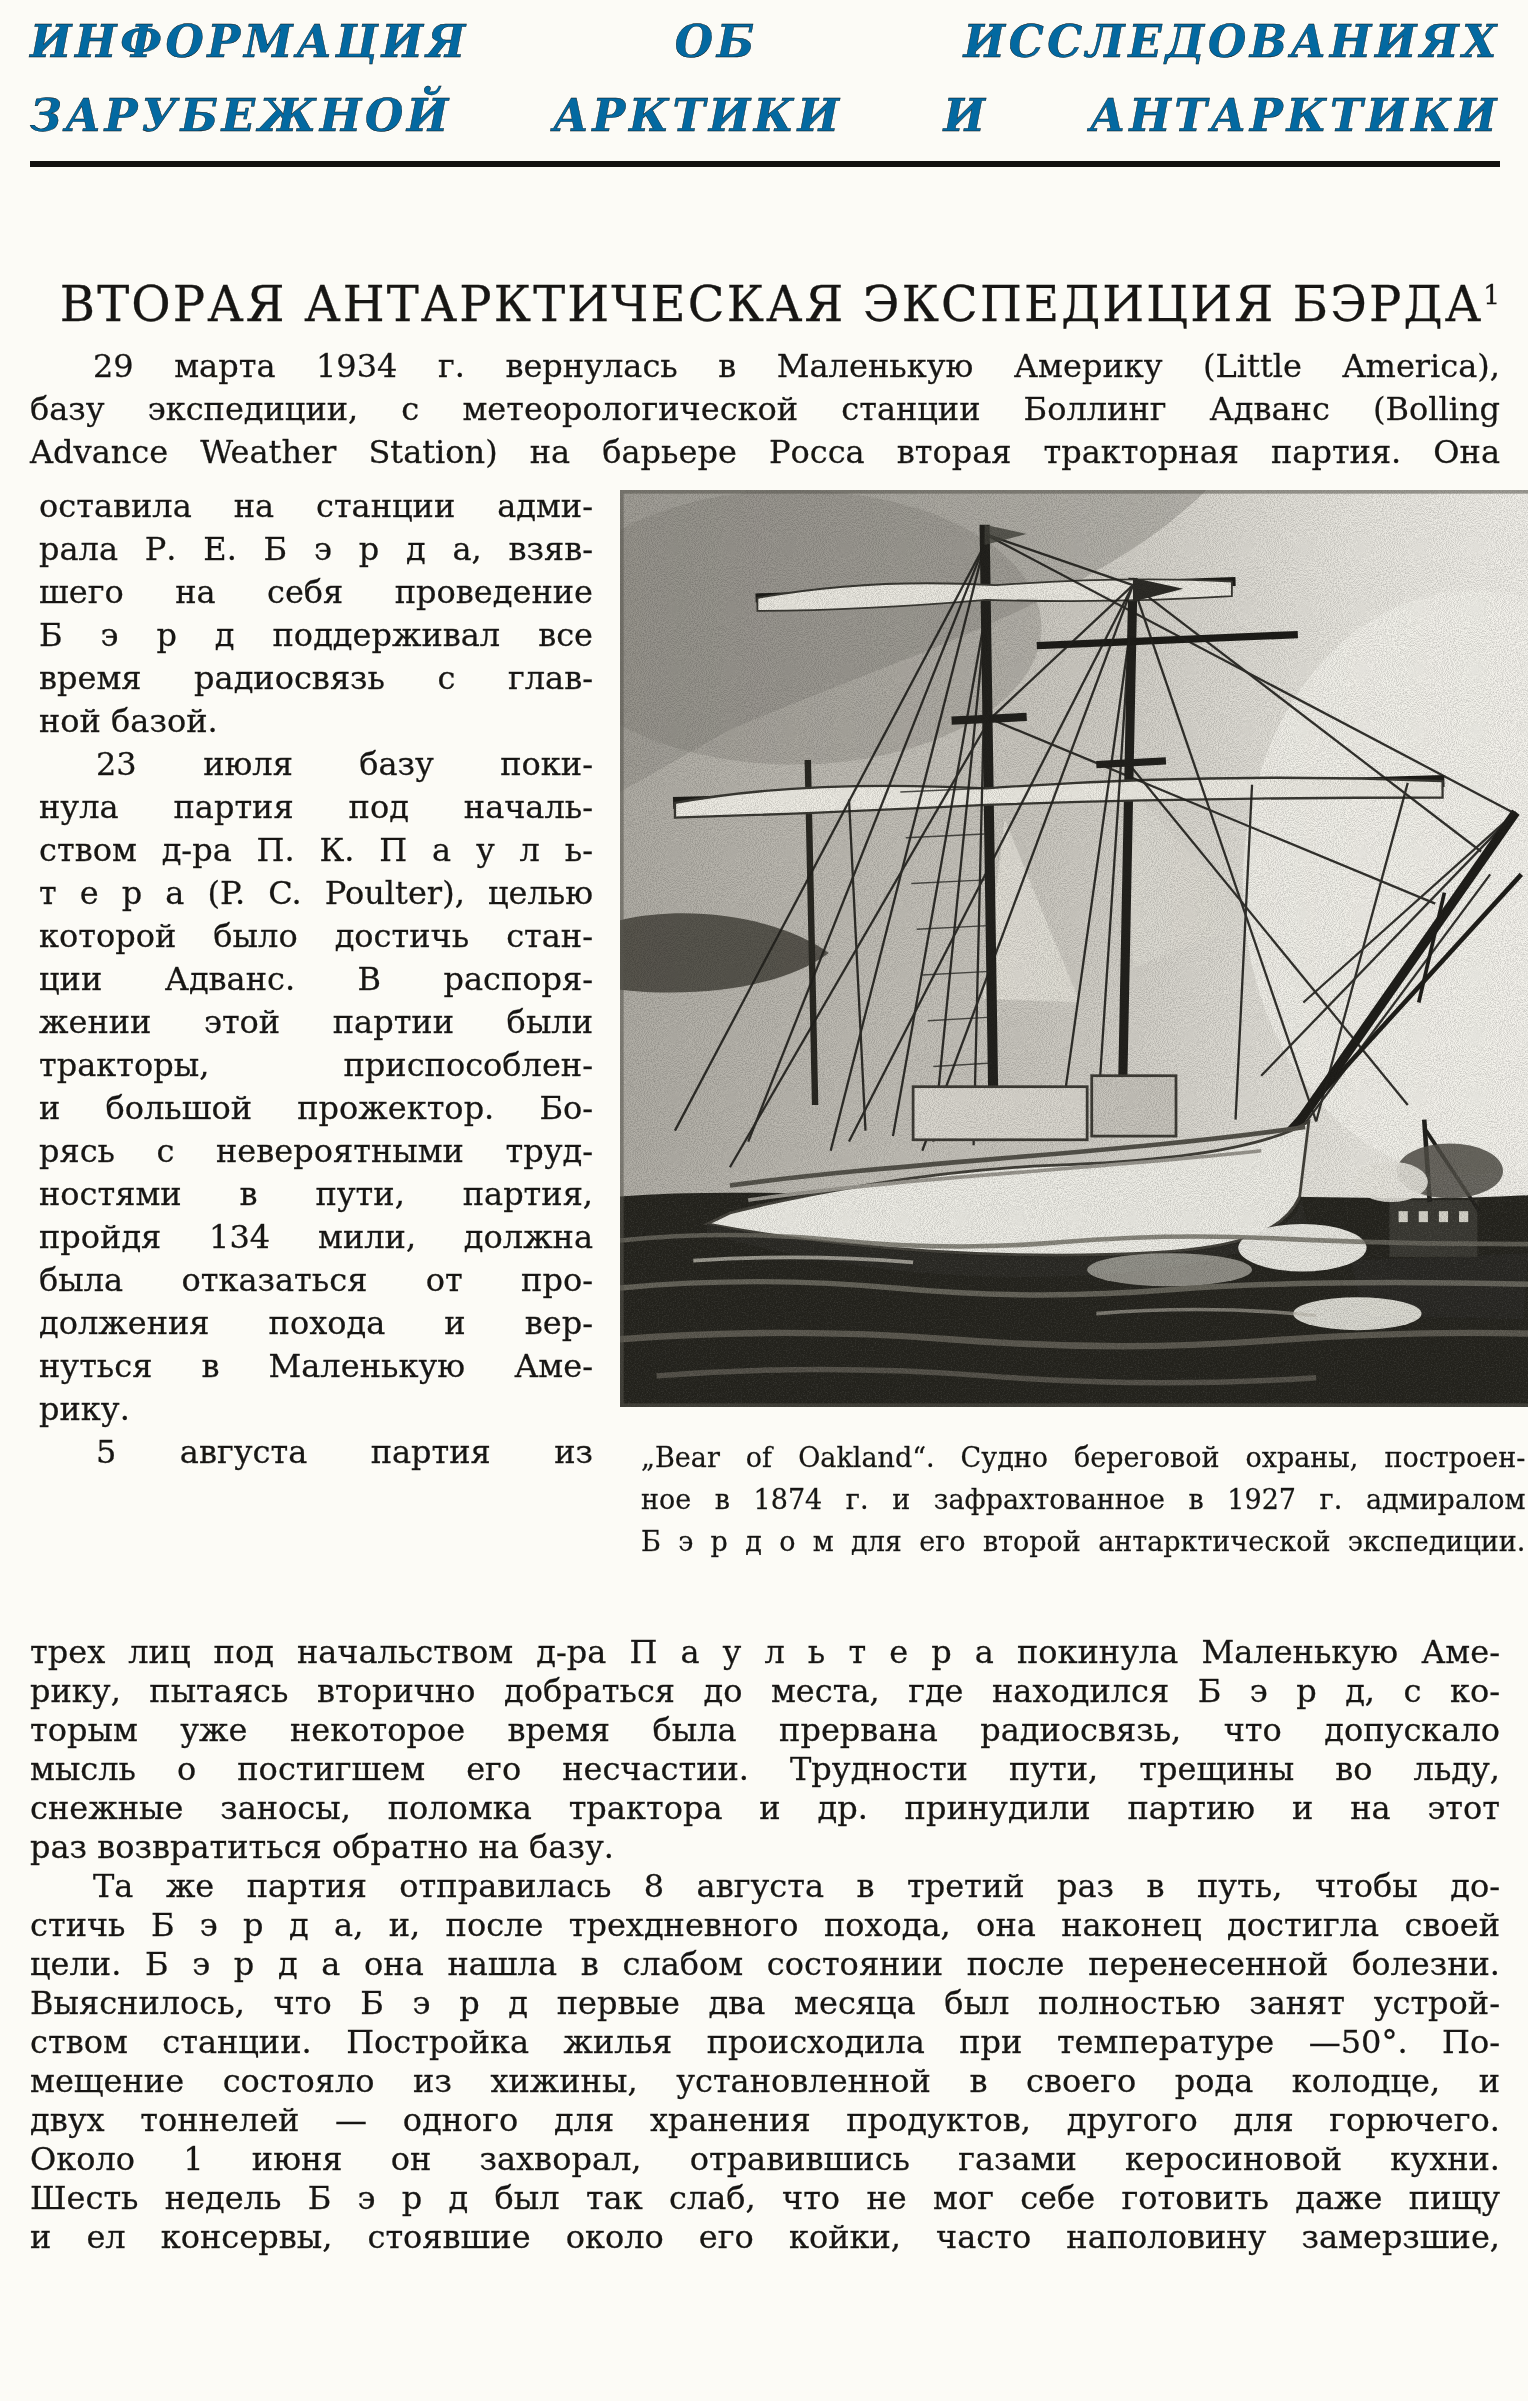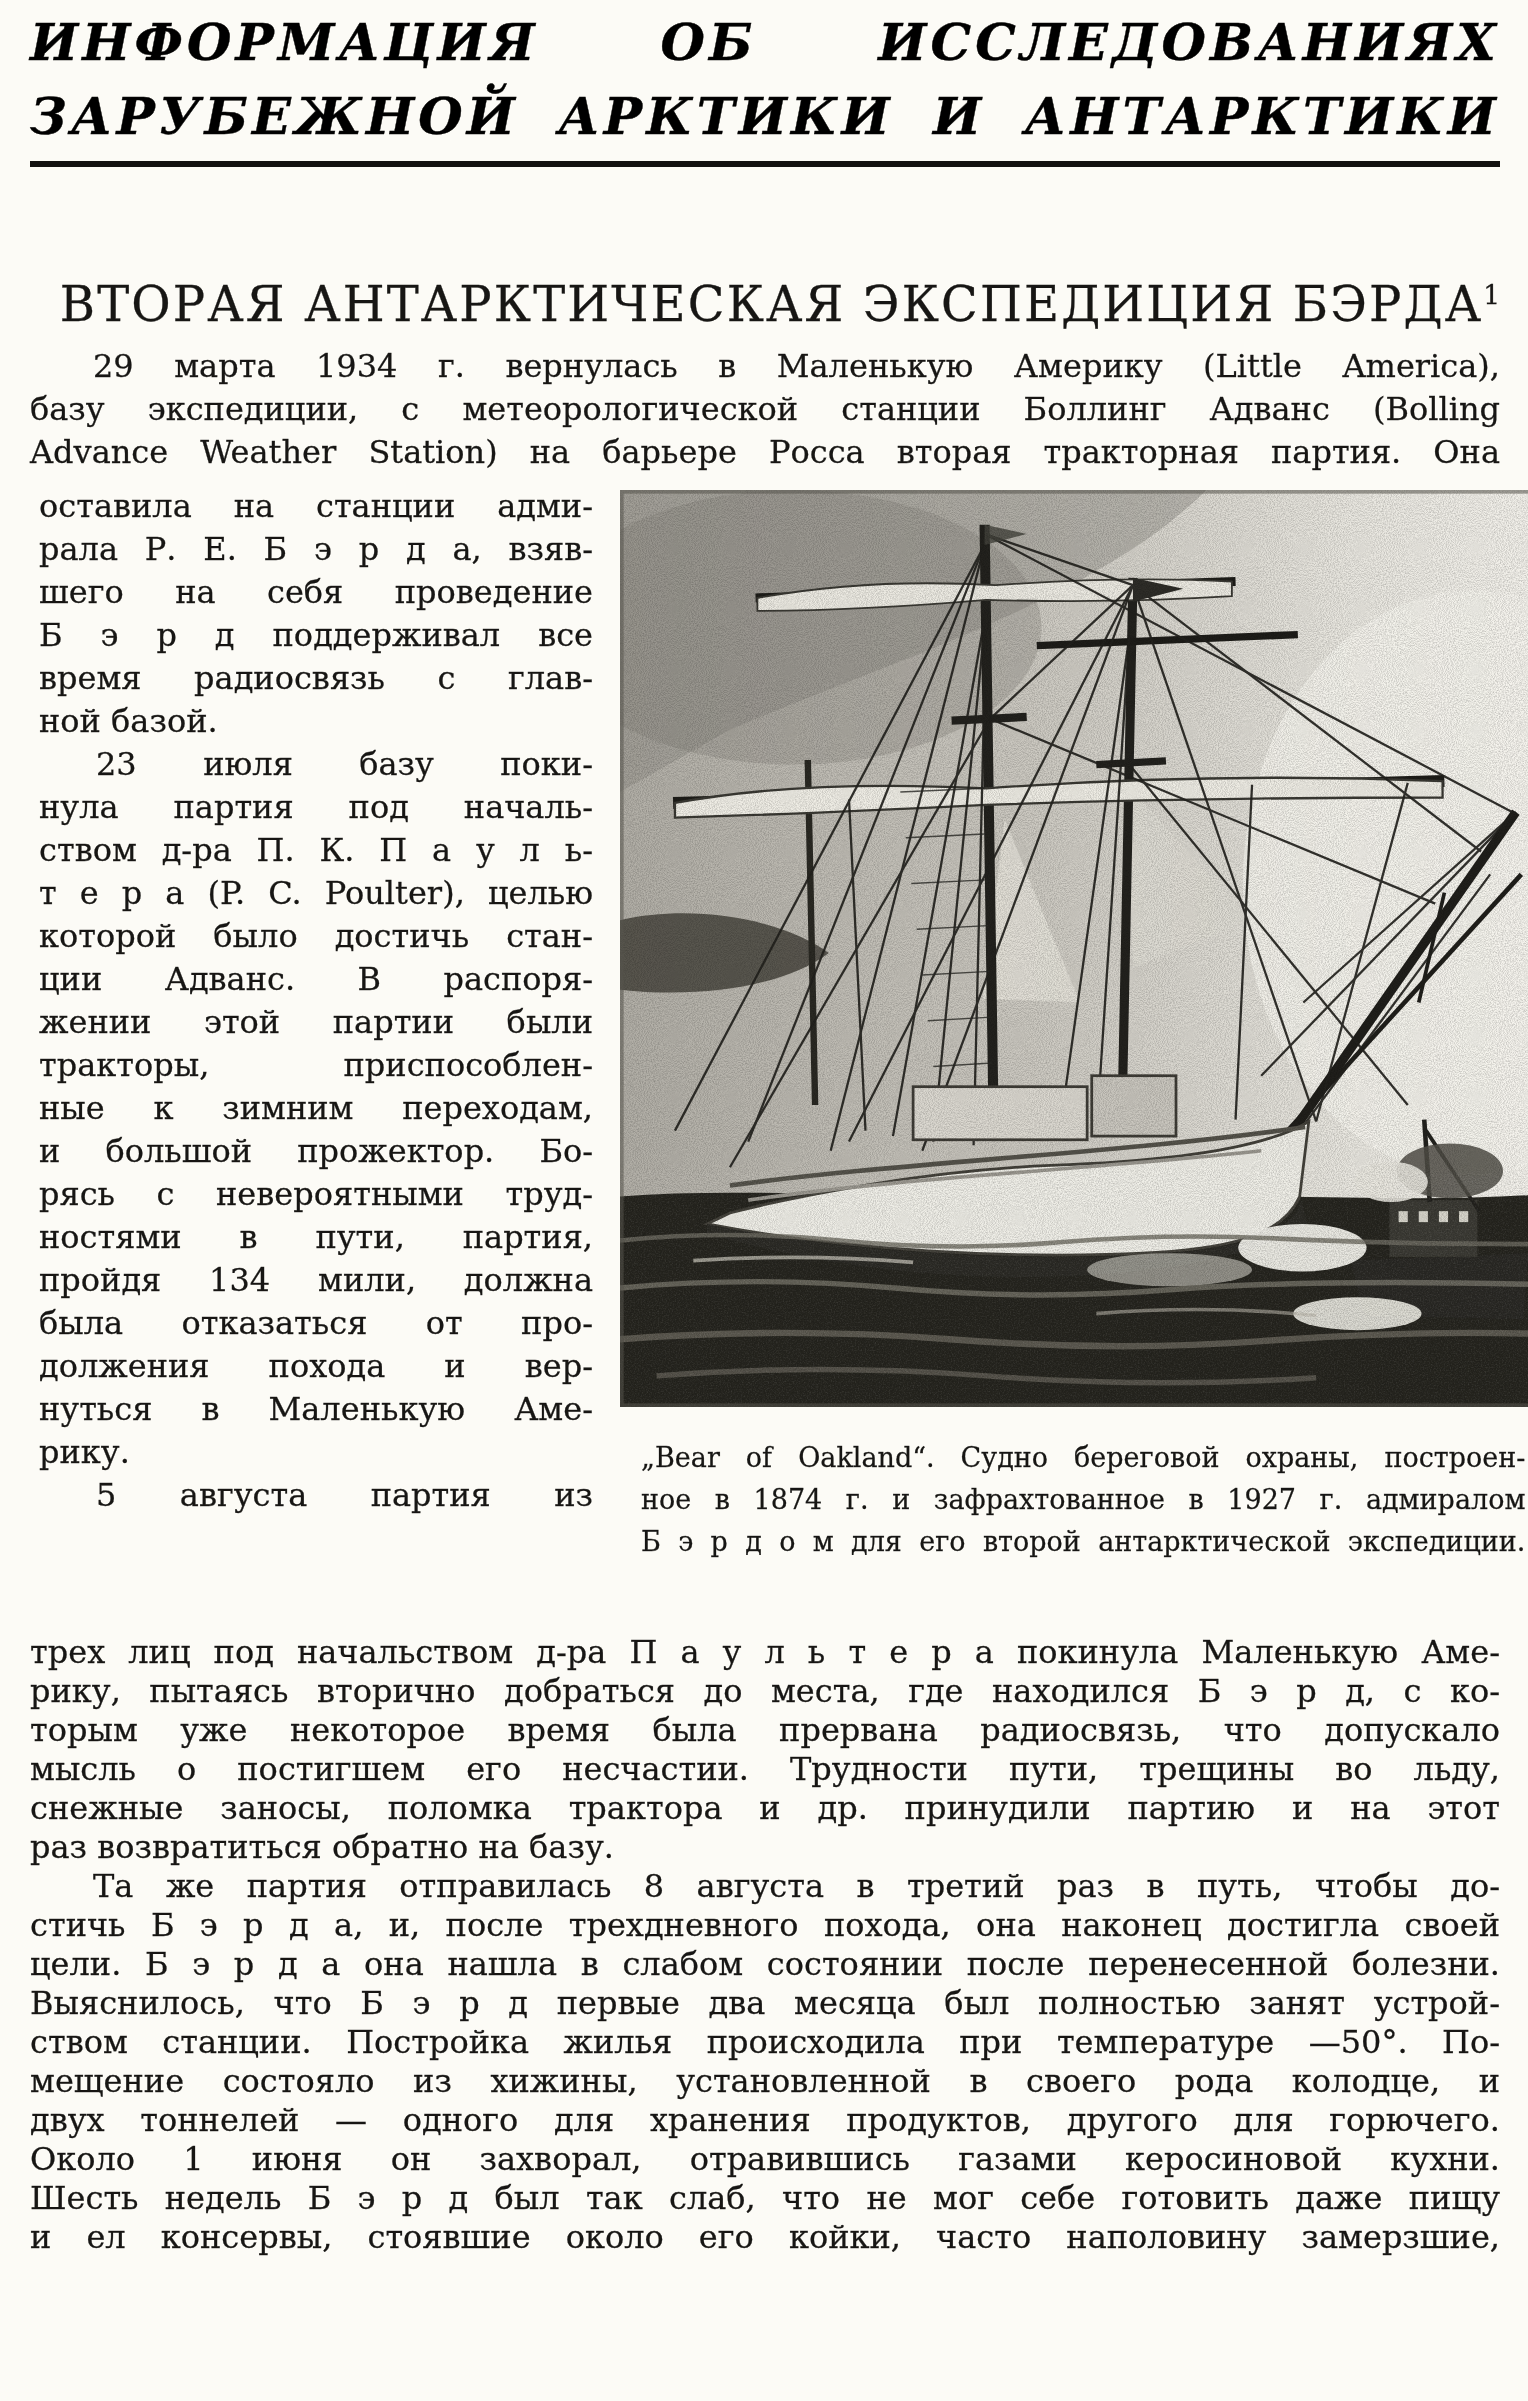--- a/index.html
+++ b/index.html
@@ -8,21 +8,21 @@
     width:1529px;height:2401px;
     margin:0 auto;
     background:#fcfbf6;
     color:#171614;
     font-family:"DejaVu Serif","Liberation Serif",serif;
     box-sizing:border-box;
     padding:5.3px 29px 0 30px;
     overflow:hidden;
   }
   
-  .masthead{font-style:italic;font-weight:700;font-size:51px;line-height:74px;letter-spacing:.08em;color:#000000;}
+  .masthead{font-style:italic;font-weight:700;font-size:44px;line-height:74px;letter-spacing:.08em;color:#0369a1;}
   .masthead .m-line{text-align:justify;text-align-last:justify;-webkit-text-stroke:0.4px #0e0d0c;}
   .head-rule{height:6px;background:#121110;margin-top:8px;}
   
   .title{margin-top:107px;text-align:right;font-size:48px;line-height:42px;letter-spacing:.045em;font-weight:400;-webkit-text-stroke:0.3px #1a1917;}
   .title sup{font-size:55%;vertical-align:super;letter-spacing:0;}
   
   .line{text-align:justify;text-align-last:justify;-webkit-text-stroke:0.3px rgba(23,22,20,.85);}
   .line.noj{text-align-last:left;}
   .line.indent{text-indent:63px;}
   
@@ -66,21 +66,20 @@
         <div class="line">время радиосвязь с глав-</div>
         <div class="line noj">ной базой.</div>
         <div class="line indent">23 июля базу поки-</div>
         <div class="line">нула партия под началь-</div>
         <div class="line">ством д-ра П. К. П а у л ь-</div>
         <div class="line">т е р а (P. C. Poulter), целью</div>
         <div class="line">которой было достичь стан-</div>
         <div class="line">ции Адванс.  В распоря-</div>
         <div class="line">жении этой партии были</div>
         <div class="line">тракторы,  приспособлен-</div>
-        <div class="line">ные к зимним переходам,</div>
         <div class="line">и большой прожектор. Бо-</div>
         <div class="line">рясь с невероятными труд-</div>
         <div class="line">ностями в пути, партия,</div>
         <div class="line">пройдя 134 мили, должна</div>
         <div class="line">была отказаться от про-</div>
         <div class="line">должения похода и вер-</div>
         <div class="line">нуться в Маленькую Аме-</div>
         <div class="line noj">рику.</div>
         <div class="line indent">5 августа партия из</div>
       </div>

